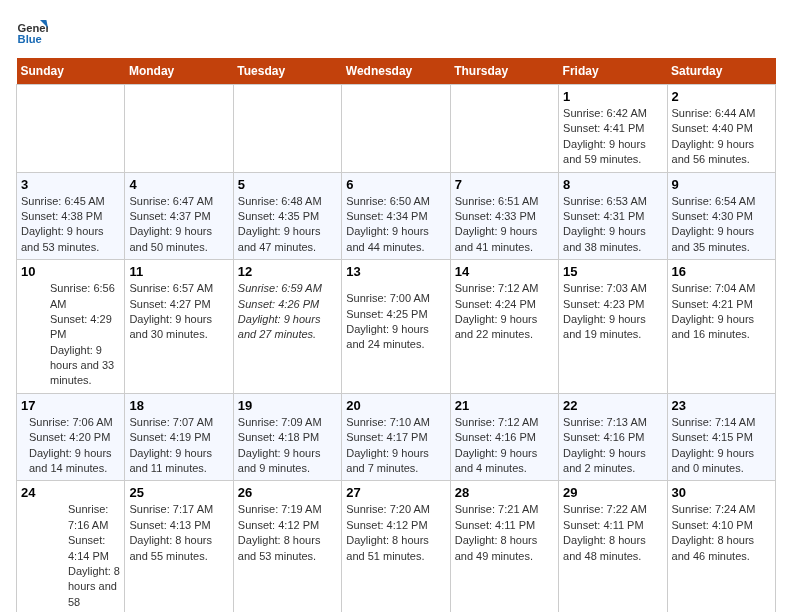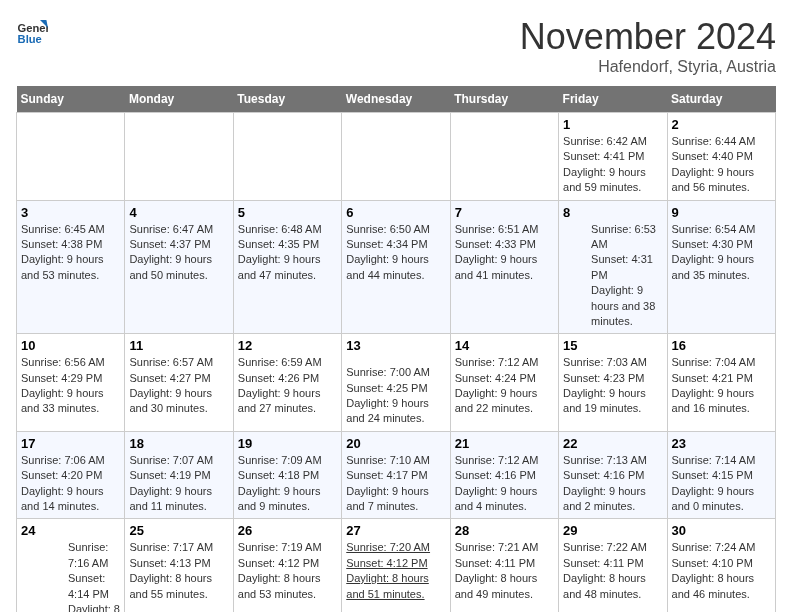--- a/index.html
+++ b/index.html
@@ -36,21 +36,21 @@
     .location-title {
       font-size: 16px;
       color: #555;
     }
     table {
       width: 100%;
       border-collapse: collapse;
       font-size: 11px;
     }
     th {
-      background-color: #737373;
+      background-color: #c2410c;
       color: #fff;
       padding: 6px 4px;
       text-align: left;
       font-weight: bold;
       font-size: 12px;
     }
     td {
       border: 1px solid #ccc;
       vertical-align: top;
       padding: 4px;
@@ -79,24 +79,20 @@
 </head>
 <body>
 
 <div class="header-area">
   <div class="logo">
     <svg class="logo-icon" viewBox="0 0 40 40">
       <text x="2" y="20" font-size="14" font-weight="bold" fill="#333">General</text>
       <text x="2" y="34" font-size="14" font-weight="bold" fill="#1a6bb5">Blue</text>
       <polygon points="30,5 40,15 38,5" fill="#1a6bb5"></polygon>
     </svg>
-  </div>
-  <div class="title-area">
-    <div class="month-title">November 2024</div>
-    <div class="location-title">Hafendorf, Styria, Austria</div>
   </div>
 </div>
 
 <table>
   <thead>
     <tr>
     <th>Sunday</th>
         <th>Monday</th>
         <th>Tuesday</th>
         <th>Wednesday</th>
@@ -151,47 +147,47 @@
 Daylight: 9 hours and 44 minutes.</div>
         </td>
         <td>
           <div class="day-number">7</div>
           <div class="day-info" style="white-space: pre-line;">Sunrise: 6:51 AM
 Sunset: 4:33 PM
 Daylight: 9 hours and 41 minutes.</div>
         </td>
         <td>
           <div class="day-number">8</div>
-          <div class="day-info" style="white-space: pre-line; margin-left: 28px;">Sunrise: 6:53 AM
+          <div class="day-info" style="white-space: pre-line;">Sunrise: 6:53 AM
 Sunset: 4:31 PM
 Daylight: 9 hours and 38 minutes.</div>
         </td>
         <td>
           <div class="day-number">9</div>
           <div class="day-info" style="white-space: pre-line;">Sunrise: 6:54 AM
 Sunset: 4:30 PM
 Daylight: 9 hours and 35 minutes.</div>
         </td>
       </tr>
       <tr>
         <td>
           <div class="day-number">10</div>
-          <div class="day-info" style="white-space: pre-line;">Sunrise: 6:56 AM
+          <div class="day-info" style="white-space: pre-line; margin-left: 29px;">Sunrise: 6:56 AM
 Sunset: 4:29 PM
 Daylight: 9 hours and 33 minutes.</div>
         </td>
         <td>
           <div class="day-number">11</div>
           <div class="day-info" style="white-space: pre-line;">Sunrise: 6:57 AM
 Sunset: 4:27 PM
 Daylight: 9 hours and 30 minutes.</div>
         </td>
         <td>
           <div class="day-number">12</div>
-          <div class="day-info" style="white-space: pre-line;">Sunrise: 6:59 AM
+          <div class="day-info" style="white-space: pre-line; font-style: italic;">Sunrise: 6:59 AM
 Sunset: 4:26 PM
 Daylight: 9 hours and 27 minutes.</div>
         </td>
         <td>
           <div class="day-number">13</div>
           <div class="day-info" style="white-space: pre-line; margin-top: 12px;">Sunrise: 7:00 AM
 Sunset: 4:25 PM
 Daylight: 9 hours and 24 minutes.</div>
         </td>
         <td>
@@ -209,21 +205,21 @@
         <td>
           <div class="day-number">16</div>
           <div class="day-info" style="white-space: pre-line;">Sunrise: 7:04 AM
 Sunset: 4:21 PM
 Daylight: 9 hours and 16 minutes.</div>
         </td>
       </tr>
       <tr>
         <td>
           <div class="day-number">17</div>
-          <div class="day-info" style="white-space: pre-line;">Sunrise: 7:06 AM
+          <div class="day-info" style="white-space: pre-line; margin-left: 8px;">Sunrise: 7:06 AM
 Sunset: 4:20 PM
 Daylight: 9 hours and 14 minutes.</div>
         </td>
         <td>
           <div class="day-number">18</div>
           <div class="day-info" style="white-space: pre-line;">Sunrise: 7:07 AM
 Sunset: 4:19 PM
 Daylight: 9 hours and 11 minutes.</div>
         </td>
         <td>
@@ -271,21 +267,21 @@
 Daylight: 8 hours and 55 minutes.</div>
         </td>
         <td>
           <div class="day-number">26</div>
           <div class="day-info" style="white-space: pre-line;">Sunrise: 7:19 AM
 Sunset: 4:12 PM
 Daylight: 8 hours and 53 minutes.</div>
         </td>
         <td>
           <div class="day-number">27</div>
-          <div class="day-info" style="white-space: pre-line; text-decoration: underline;">Sunrise: 7:20 AM
+          <div class="day-info" style="white-space: pre-line;">Sunrise: 7:20 AM
 Sunset: 4:12 PM
 Daylight: 8 hours and 51 minutes.</div>
         </td>
         <td>
           <div class="day-number">28</div>
           <div class="day-info" style="white-space: pre-line;">Sunrise: 7:21 AM
 Sunset: 4:11 PM
 Daylight: 8 hours and 49 minutes.</div>
         </td>
         <td>

